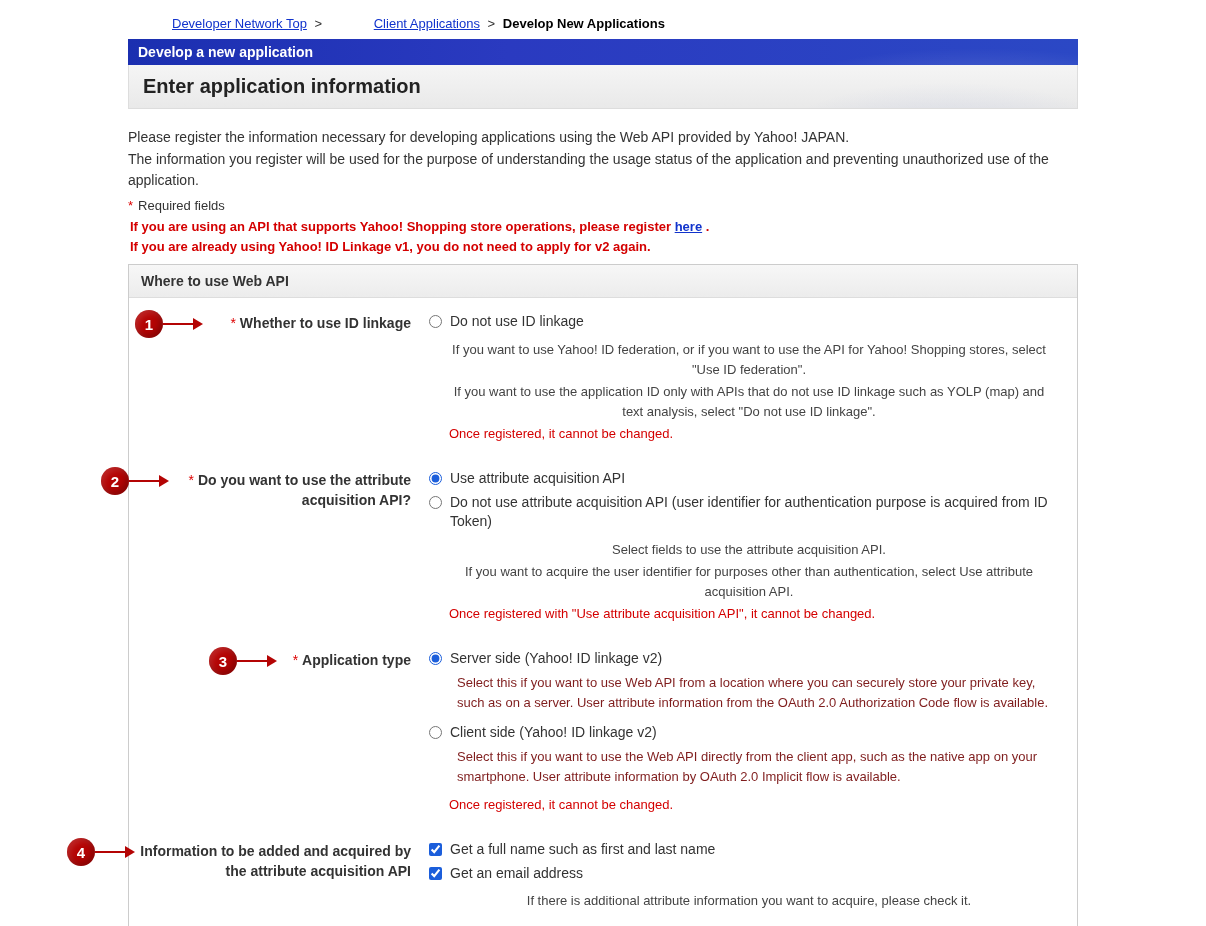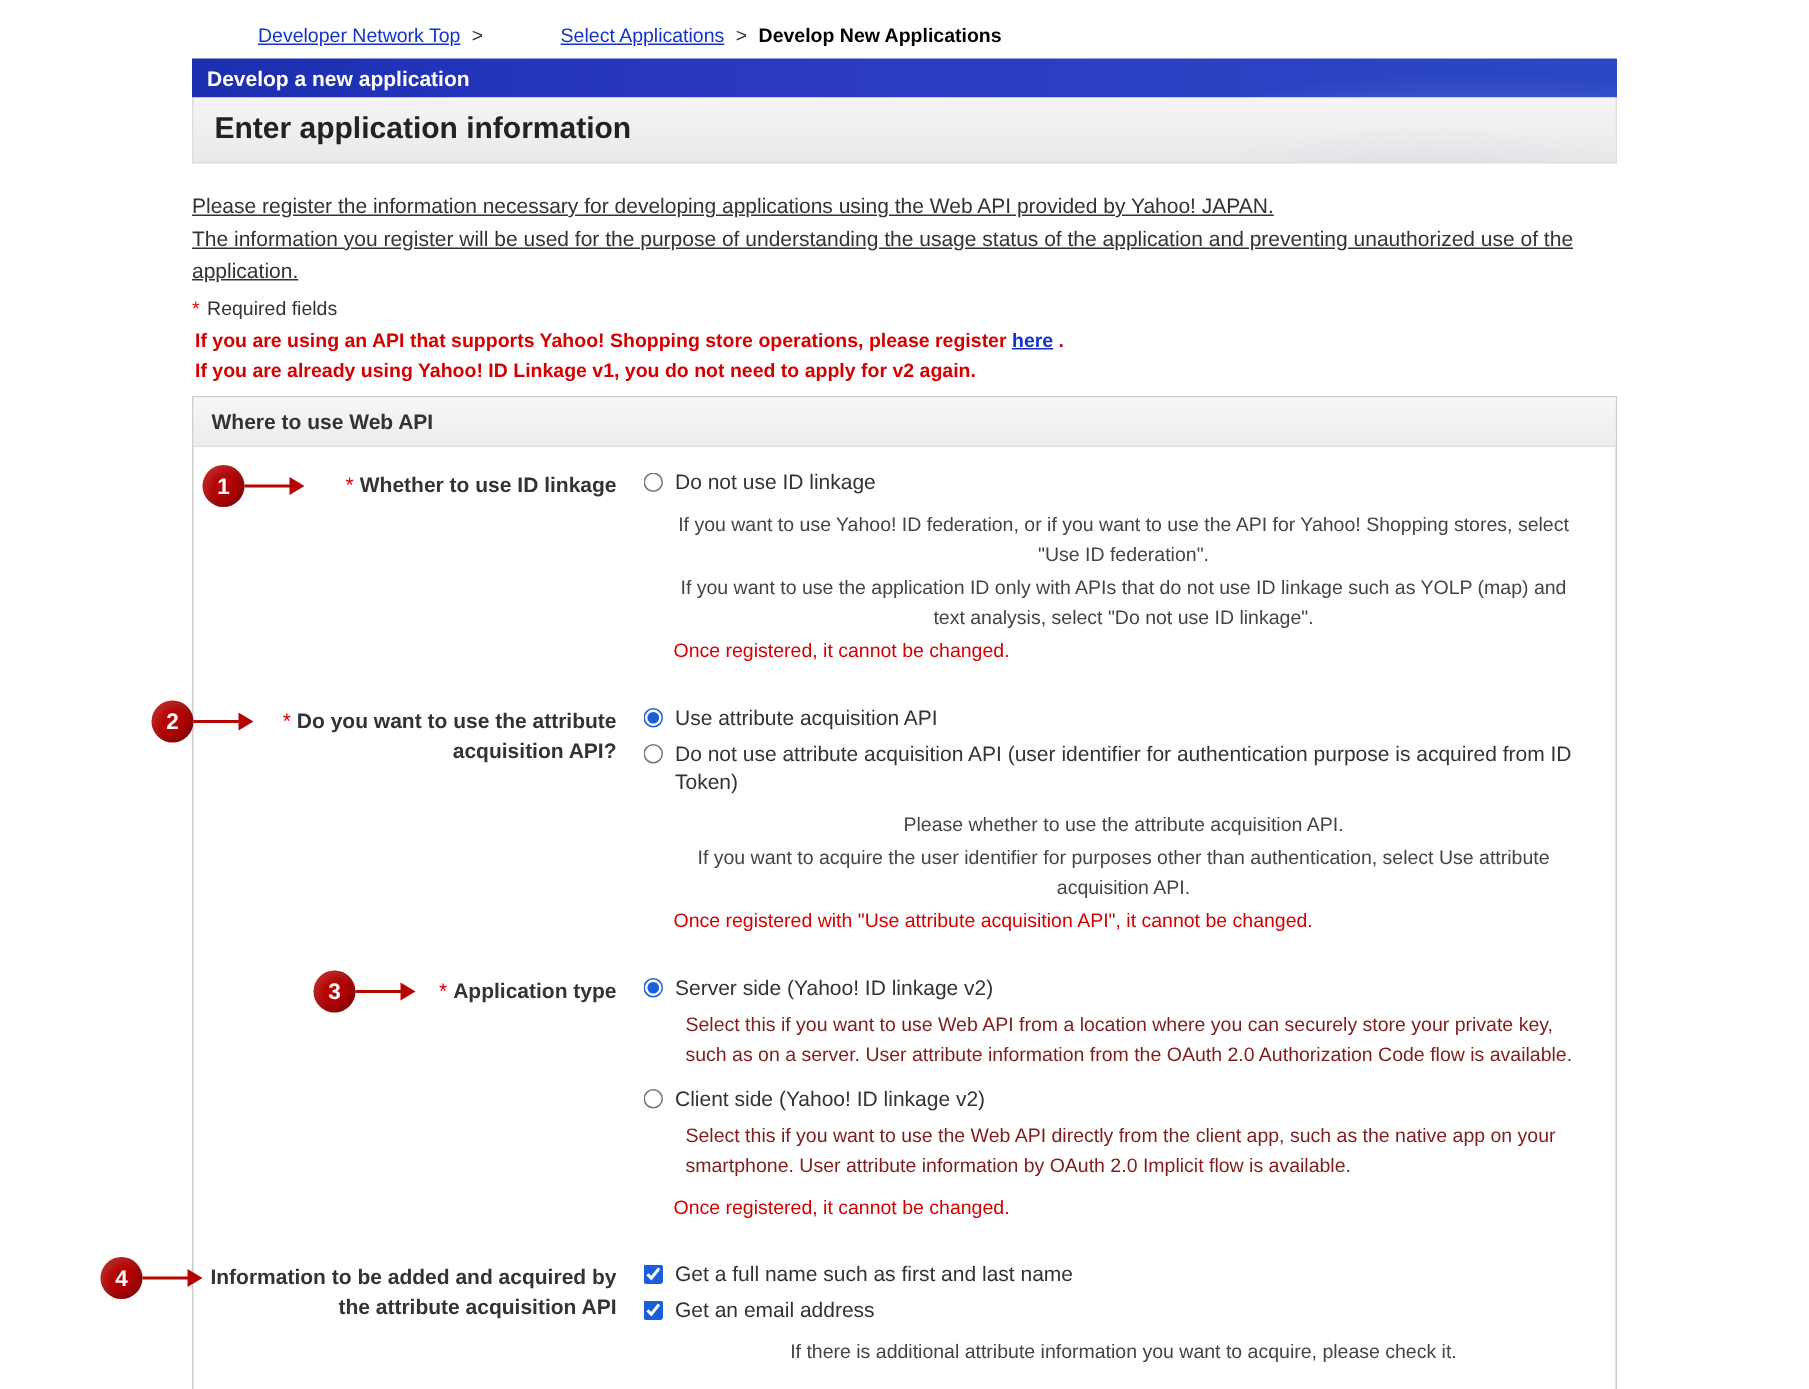--- a/index.html
+++ b/index.html
@@ -68,21 +68,20 @@
     top: -60px;
     width: 420px;
     height: 200px;
     background: radial-gradient(ellipse 260px 90px at 60% 70%, rgba(60,90,200,0.12), transparent 70%);
     pointer-events: none;
   }
   .intro {
     margin: 18px 0 6px 0;
     line-height: 1.55;
     font-size: 14px;
-    text-decoration: underline;
   }
   .req-line {
     margin: 6px 0;
     font-size: 13px;
   }
   .req-line .star { color: #d00; margin-right: 5px; }
   .notice-red {
     color: #d40000;
     font-weight: bold;
     font-size: 13px;
@@ -198,21 +197,21 @@
   }
 </style>
 </head>
 <body>
 
 <div class="page">
 
   <div class="breadcrumb">
     <a href="#">Developer Network Top</a>
     <span class="sep">&gt;</span>
-    <a href="#">Select Applications</a>
+    <a href="#">Client Applications</a>
     <span class="sep">&gt;</span>
     <span class="current">Develop New Applications</span>
   </div>
 
   <div class="header-blue">Develop a new application</div>
   <div class="header-gray">Enter application information</div>
 
   <div class="intro">
     <div>Please register the information necessary for developing applications using the Web API provided by Yahoo! JAPAN.</div>
     <div>The information you register will be used for the purpose of understanding the usage status of the application and preventing unauthorized use of the application.</div>
@@ -257,21 +256,21 @@
       </div>
       <div class="control-col">
         <label class="radio-line">
           <input type="radio" name="r2" checked="" style="">
           <span>Use attribute acquisition API</span>
         </label>
         <label class="radio-line">
           <input type="radio" name="r2" style="">
           <span>Do not use attribute acquisition API (user identifier for authentication purpose is acquired from ID Token)</span>
         </label>
-        <div class="help-block">Please whether to use the attribute acquisition API.</div>
+        <div class="help-block">Select fields to use the attribute acquisition API.</div>
         <div class="help-block" style="margin-top:2px;">If you want to acquire the user identifier for purposes other than authentication, select Use attribute acquisition API.</div>
         <div class="warning-red">Once registered with "Use attribute acquisition API", it cannot be changed.</div>
       </div>
     </div>
 
     <div class="row">
       <div class="label-col" style="padding-top:2px;">
         <div class="marker" style="left:80px; top:-2px;">
             <span>3</span>
           </div>

